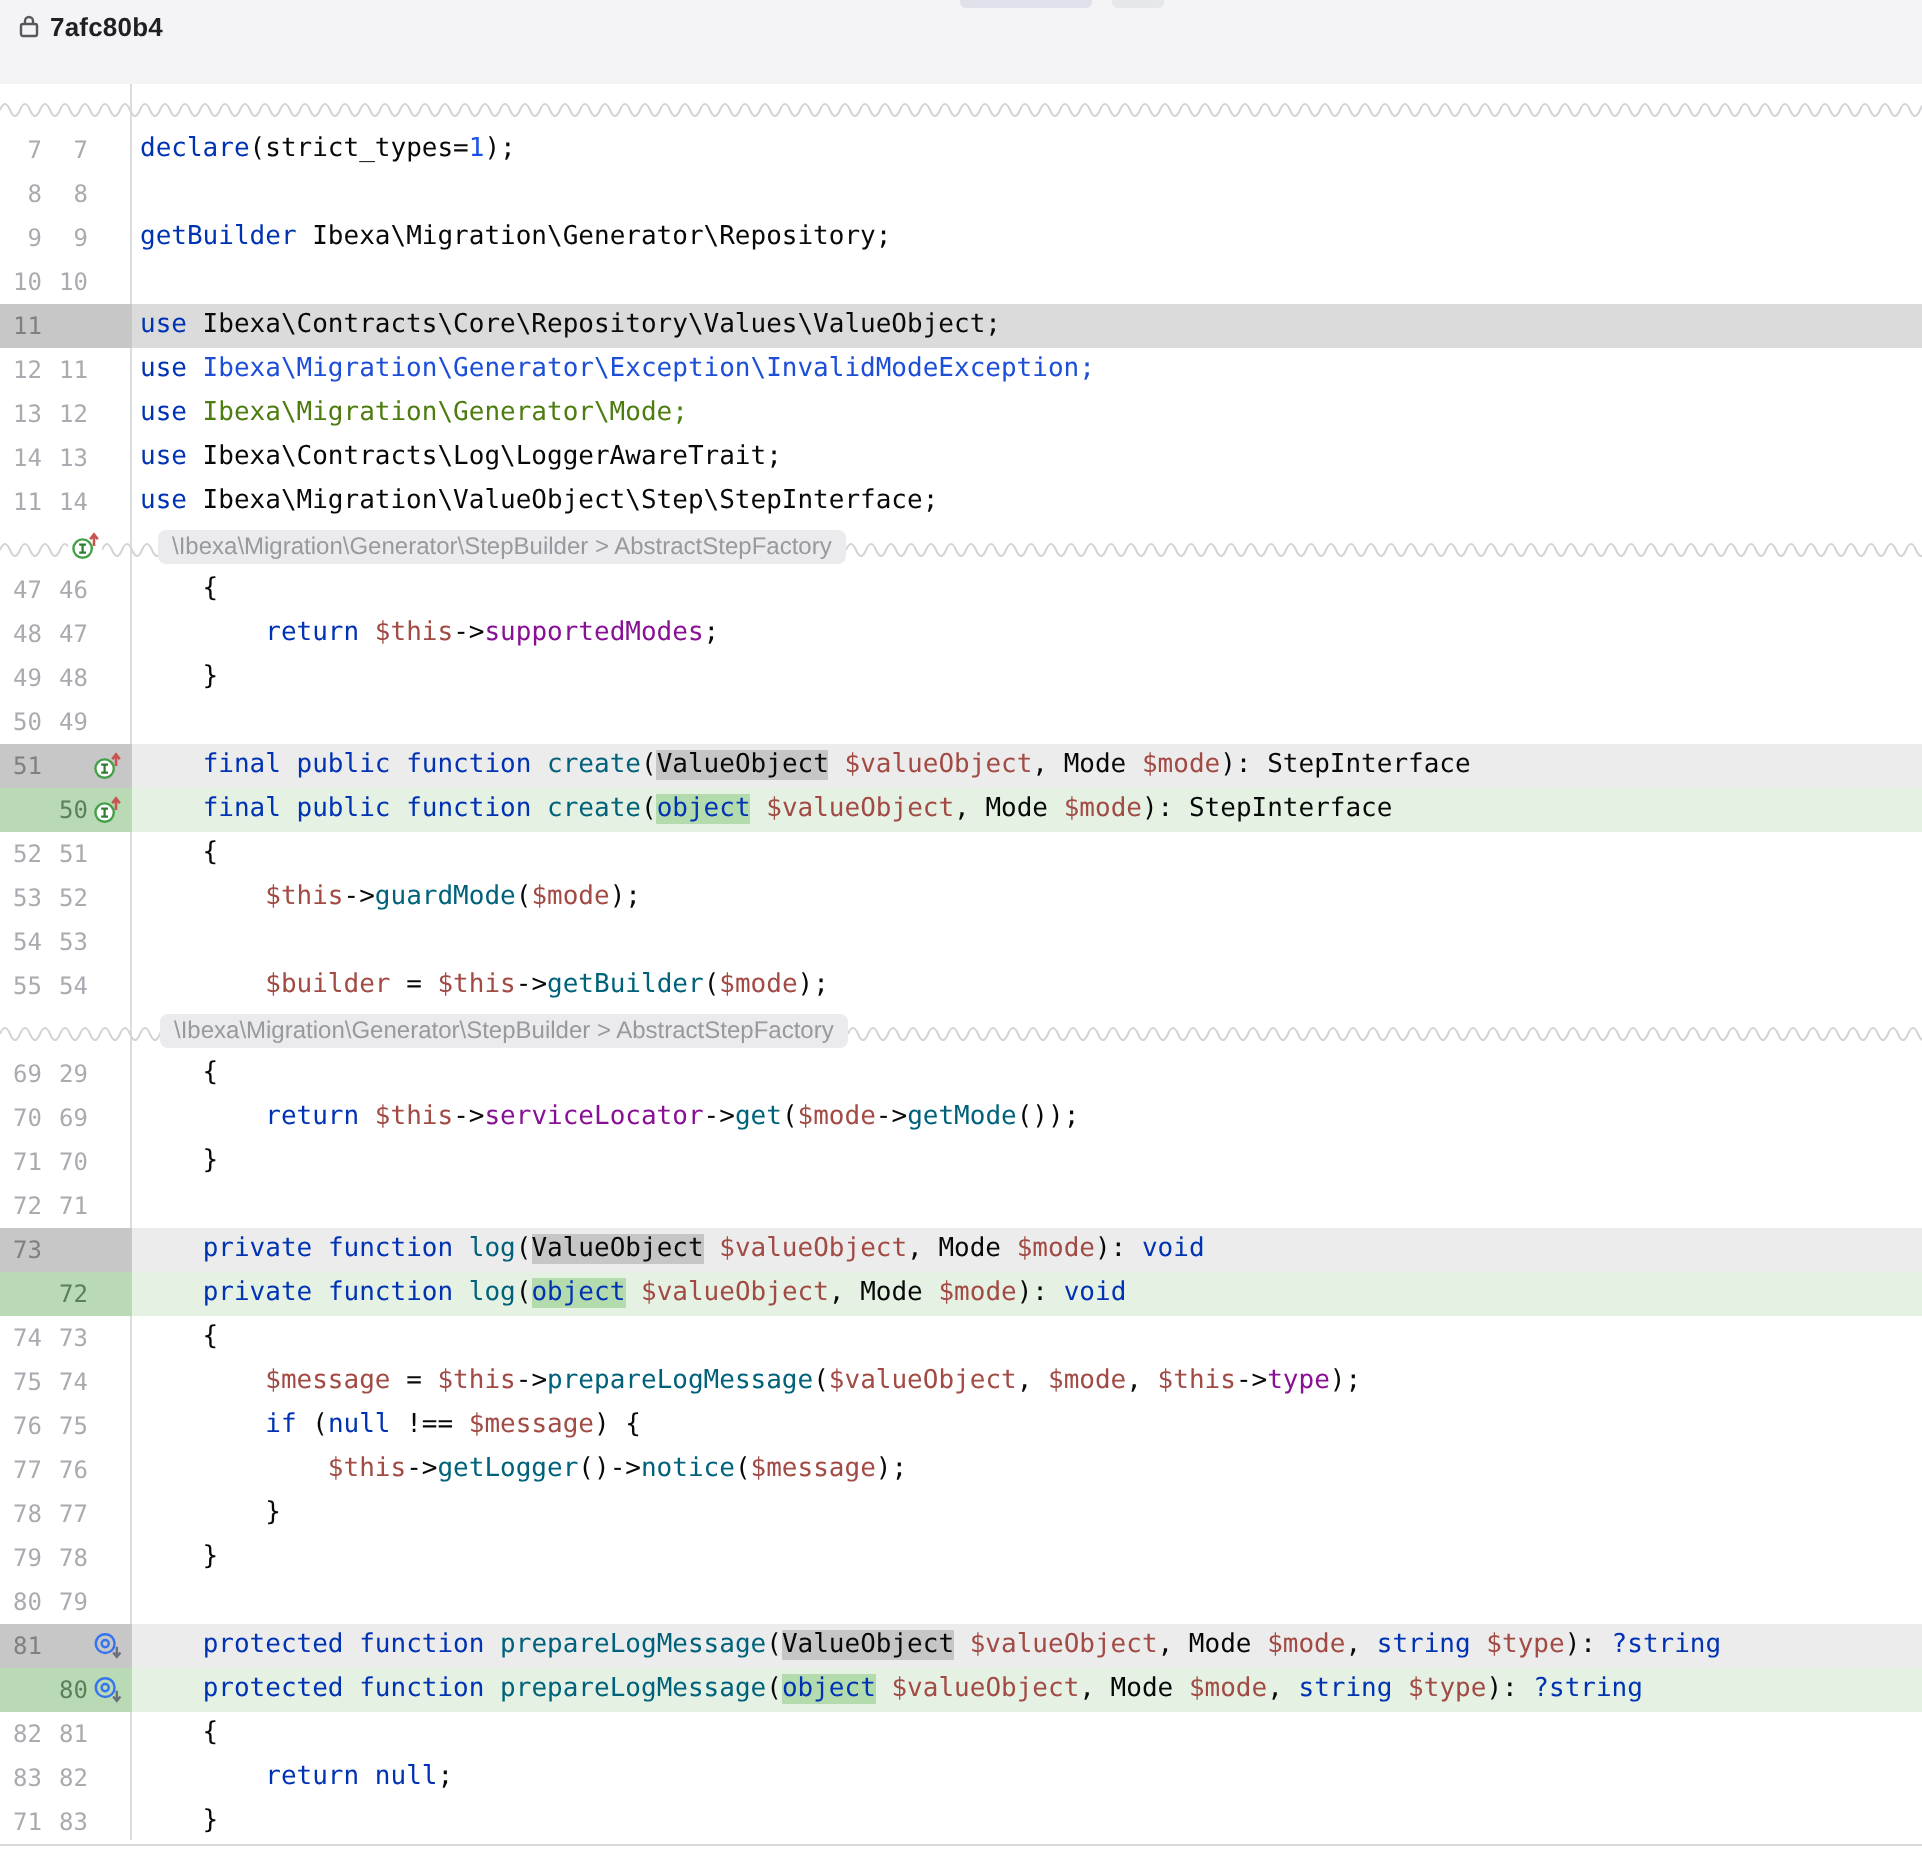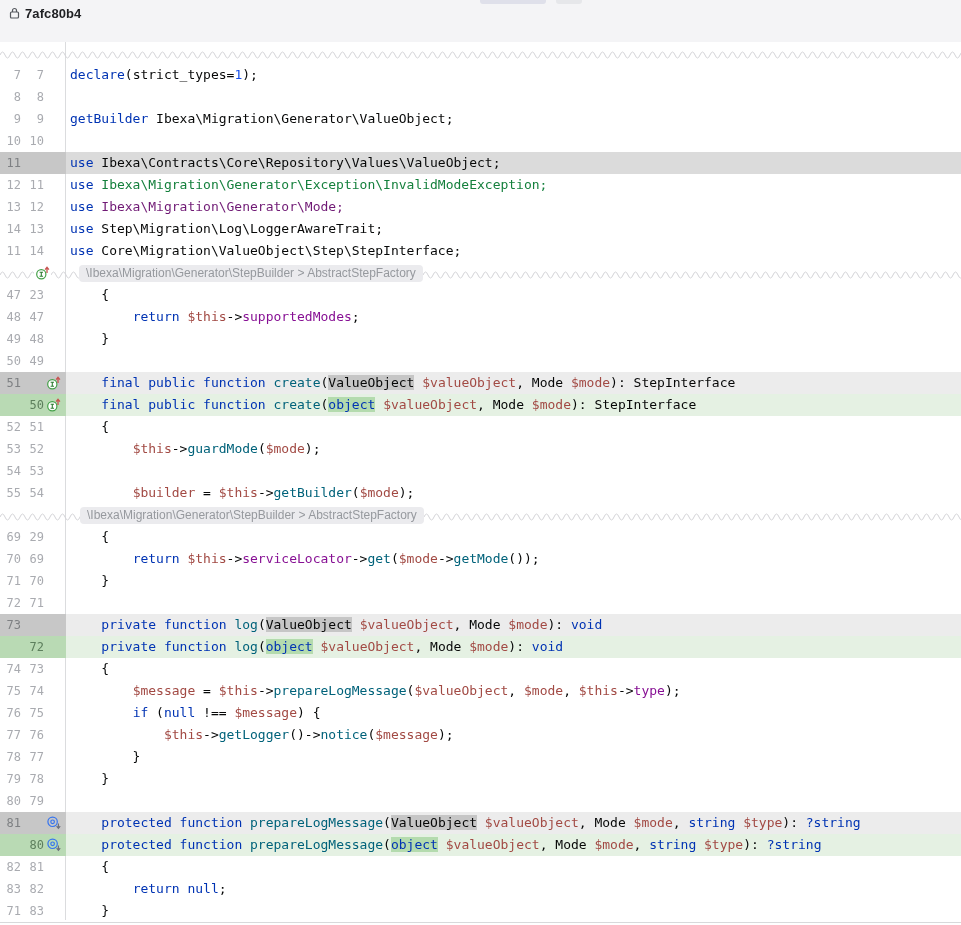--- a/index.html
+++ b/index.html
@@ -55,39 +55,39 @@
 </div>
 
 <div class="code-area">
   <div class="vline"></div>
   <div id="rows">
       <div class="row wavefull"><div class="wavebox" style="flex: 0 0 961px; width: 961px;"><svg width="961" height="12">
             <path d="M0 8q2.5 -6 5 0q2.5 6 5 0q2.5 -6 5 0q2.5 6 5 0q2.5 -6 5 0q2.5 6 5 0q2.5 -6 5 0q2.5 6 5 0q2.5 -6 5 0q2.5 6 5 0q2.5 -6 5 0q2.5 6 5 0q2.5 -6 5 0q2.5 6 5 0q2.5 -6 5 0q2.5 6 5 0q2.5 -6 5 0q2.5 6 5 0q2.5 -6 5 0q2.5 6 5 0q2.5 -6 5 0q2.5 6 5 0q2.5 -6 5 0q2.5 6 5 0q2.5 -6 5 0q2.5 6 5 0q2.5 -6 5 0q2.5 6 5 0q2.5 -6 5 0q2.5 6 5 0q2.5 -6 5 0q2.5 6 5 0q2.5 -6 5 0q2.5 6 5 0q2.5 -6 5 0q2.5 6 5 0q2.5 -6 5 0q2.5 6 5 0q2.5 -6 5 0q2.5 6 5 0q2.5 -6 5 0q2.5 6 5 0q2.5 -6 5 0q2.5 6 5 0q2.5 -6 5 0q2.5 6 5 0q2.5 -6 5 0q2.5 6 5 0q2.5 -6 5 0q2.5 6 5 0q2.5 -6 5 0q2.5 6 5 0q2.5 -6 5 0q2.5 6 5 0q2.5 -6 5 0q2.5 6 5 0q2.5 -6 5 0q2.5 6 5 0q2.5 -6 5 0q2.5 6 5 0q2.5 -6 5 0q2.5 6 5 0q2.5 -6 5 0q2.5 6 5 0q2.5 -6 5 0q2.5 6 5 0q2.5 -6 5 0q2.5 6 5 0q2.5 -6 5 0q2.5 6 5 0q2.5 -6 5 0q2.5 6 5 0q2.5 -6 5 0q2.5 6 5 0q2.5 -6 5 0q2.5 6 5 0q2.5 -6 5 0q2.5 6 5 0q2.5 -6 5 0q2.5 6 5 0q2.5 -6 5 0q2.5 6 5 0q2.5 -6 5 0q2.5 6 5 0q2.5 -6 5 0q2.5 6 5 0q2.5 -6 5 0q2.5 6 5 0q2.5 -6 5 0q2.5 6 5 0q2.5 -6 5 0q2.5 6 5 0q2.5 -6 5 0q2.5 6 5 0q2.5 -6 5 0q2.5 6 5 0q2.5 -6 5 0q2.5 6 5 0q2.5 -6 5 0q2.5 6 5 0q2.5 -6 5 0q2.5 6 5 0q2.5 -6 5 0q2.5 6 5 0q2.5 -6 5 0q2.5 6 5 0q2.5 -6 5 0q2.5 6 5 0q2.5 -6 5 0q2.5 6 5 0q2.5 -6 5 0q2.5 6 5 0q2.5 -6 5 0q2.5 6 5 0q2.5 -6 5 0q2.5 6 5 0q2.5 -6 5 0q2.5 6 5 0q2.5 -6 5 0q2.5 6 5 0q2.5 -6 5 0q2.5 6 5 0q2.5 -6 5 0q2.5 6 5 0q2.5 -6 5 0q2.5 6 5 0q2.5 -6 5 0q2.5 6 5 0q2.5 -6 5 0q2.5 6 5 0q2.5 -6 5 0q2.5 6 5 0q2.5 -6 5 0q2.5 6 5 0q2.5 -6 5 0q2.5 6 5 0q2.5 -6 5 0q2.5 6 5 0q2.5 -6 5 0q2.5 6 5 0q2.5 -6 5 0q2.5 6 5 0q2.5 -6 5 0q2.5 6 5 0q2.5 -6 5 0q2.5 6 5 0q2.5 -6 5 0q2.5 6 5 0q2.5 -6 5 0q2.5 6 5 0q2.5 -6 5 0q2.5 6 5 0q2.5 -6 5 0q2.5 6 5 0q2.5 -6 5 0q2.5 6 5 0q2.5 -6 5 0q2.5 6 5 0q2.5 -6 5 0q2.5 6 5 0q2.5 -6 5 0q2.5 6 5 0q2.5 -6 5 0q2.5 6 5 0q2.5 -6 5 0q2.5 6 5 0q2.5 -6 5 0q2.5 6 5 0q2.5 -6 5 0q2.5 6 5 0q2.5 -6 5 0q2.5 6 5 0q2.5 -6 5 0q2.5 6 5 0q2.5 -6 5 0q2.5 6 5 0q2.5 -6 5 0q2.5 6 5 0q2.5 -6 5 0q2.5 6 5 0q2.5 -6 5 0q2.5 6 5 0q2.5 -6 5 0q2.5 6 5 0q2.5 -6 5 0q2.5 6 5 0q2.5 -6 5 0q2.5 6 5 0q2.5 -6 5 0q2.5 6 5 0q2.5 -6 5 0q2.5 6 5 0q2.5 -6 5 0q2.5 6 5 0q2.5 -6 5 0q2.5 6 5 0" fill="none" stroke="#d4d4d8" stroke-width="1"></path>
           </svg></div></div>
       <div class="row"><div class="gutter"><span class="num old">7</span><span class="num new">7</span><span class="iconslot"></span></div><span class="codetext"><span style="color: rgb(0, 51, 179);">declare</span><span style="color: rgb(7, 8, 8);">(</span><span style="color: rgb(7, 8, 8);">strict_types=</span><span style="color: rgb(23, 80, 235);">1</span><span style="color: rgb(7, 8, 8);">);</span></span></div>
       <div class="row"><div class="gutter"><span class="num old">8</span><span class="num new">8</span><span class="iconslot"></span></div><span class="codetext"></span></div>
-      <div class="row"><div class="gutter"><span class="num old">9</span><span class="num new">9</span><span class="iconslot"></span></div><span class="codetext"><span style="color: rgb(0, 51, 179);">getBuilder</span><span style="color: rgb(7, 8, 8);"> Ibexa\Migration\Generator\ValueObject;</span></span></div>
+      <div class="row"><div class="gutter"><span class="num old">9</span><span class="num new">9</span><span class="iconslot"></span></div><span class="codetext"><span style="color: rgb(0, 51, 179);">getBuilder</span><span style="color: rgb(7, 8, 8);"> Ibexa\Migration\Generator\Repository;</span></span></div>
       <div class="row"><div class="gutter"><span class="num old">10</span><span class="num new">10</span><span class="iconslot"></span></div><span class="codetext"></span></div>
       <div class="row delfull"><div class="gutter"><span class="num old">11</span><span class="num new"></span><span class="iconslot"></span></div><span class="codetext"><span style="color: rgb(0, 51, 179);">use</span><span style="color: rgb(7, 8, 8);"> Ibexa\Contracts\Core\Repository\Values\ValueObject;</span></span></div>
-      <div class="row"><div class="gutter"><span class="num old">12</span><span class="num new">11</span><span class="iconslot"></span></div><span class="codetext"><span style="color: rgb(0, 51, 179);">use</span><span style="color: #15803d;"> Ibexa\Migration\Generator\Exception\InvalidModeException;</span></span></div>
-      <div class="row"><div class="gutter"><span class="num old">13</span><span class="num new">12</span><span class="iconslot"></span></div><span class="codetext"><span style="color: rgb(0, 51, 179);">use</span><span style="color: #701a75;"> Ibexa\Migration\Generator\Mode;</span></span></div>
-      <div class="row"><div class="gutter"><span class="num old">14</span><span class="num new">13</span><span class="iconslot"></span></div><span class="codetext"><span style="color: rgb(0, 51, 179);">use</span><span style="color: rgb(7, 8, 8);"> Step\Migration\Log\LoggerAwareTrait;</span></span></div>
-      <div class="row"><div class="gutter"><span class="num old">11</span><span class="num new">14</span><span class="iconslot"></span></div><span class="codetext"><span style="color: rgb(0, 51, 179);">use</span><span style="color: rgb(7, 8, 8);"> Core\Migration\ValueObject\Step\StepInterface;</span></span></div>
+      <div class="row"><div class="gutter"><span class="num old">12</span><span class="num new">11</span><span class="iconslot"></span></div><span class="codetext"><span style="color: rgb(0, 51, 179);">use</span><span style="color: #1d4ed8;"> Ibexa\Migration\Generator\Exception\InvalidModeException;</span></span></div>
+      <div class="row"><div class="gutter"><span class="num old">13</span><span class="num new">12</span><span class="iconslot"></span></div><span class="codetext"><span style="color: rgb(0, 51, 179);">use</span><span style="color: #4d7c0f;"> Ibexa\Migration\Generator\Mode;</span></span></div>
+      <div class="row"><div class="gutter"><span class="num old">14</span><span class="num new">13</span><span class="iconslot"></span></div><span class="codetext"><span style="color: rgb(0, 51, 179);">use</span><span style="color: rgb(7, 8, 8);"> Ibexa\Contracts\Log\LoggerAwareTrait;</span></span></div>
+      <div class="row"><div class="gutter"><span class="num old">11</span><span class="num new">14</span><span class="iconslot"></span></div><span class="codetext"><span style="color: rgb(0, 51, 179);">use</span><span style="color: rgb(7, 8, 8);"> Ibexa\Migration\ValueObject\Step\StepInterface;</span></span></div>
       <div class="row sep"><div class="wavebox" style="flex: 0 0 34px; width: 34px;"><svg width="34" height="12">
             <path d="M0 8q2.5 -6 5 0q2.5 6 5 0q2.5 -6 5 0q2.5 6 5 0q2.5 -6 5 0q2.5 6 5 0q2.5 -6 5 0q2.5 6 5 0q2.5 -6 5 0q2.5 6 5 0" fill="none" stroke="#d4d4d8" stroke-width="1"></path>
           </svg></div><span class="iconslot"><svg width="16" height="16" viewBox="0 0 16 16">
             <circle cx="6.3" cy="9.3" r="4.6" fill="#ffffff" stroke="#43a047" stroke-width="1.2"></circle>
             <path d="M4.6 7.3h3.4M6.3 7.3v4M4.6 11.3h3.4" stroke="#2e7d32" stroke-width="1.1" fill="none"></path>
             <path d="M12 8V2.6M10.1 4.6L12 2.2l1.9 2.4" stroke="#c75450" stroke-width="1.3" fill="none"></path>
           </svg></span><div class="wavebox" style="flex: 0 0 28px; width: 28px;"><svg width="28" height="12">
             <path d="M0 8q2.5 -6 5 0q2.5 6 5 0q2.5 -6 5 0q2.5 6 5 0q2.5 -6 5 0q2.5 6 5 0q2.5 -6 5 0q2.5 6 5 0" fill="none" stroke="#d4d4d8" stroke-width="1"></path>
           </svg></div><span class="pill">\Ibexa\Migration\Generator\StepBuilder &gt; AbstractStepFactory</span><div class="wavebox" style="flex: 1 1 auto; width: auto;"><svg width="980" height="12">
             <path d="M0 8q2.5 -6 5 0q2.5 6 5 0q2.5 -6 5 0q2.5 6 5 0q2.5 -6 5 0q2.5 6 5 0q2.5 -6 5 0q2.5 6 5 0q2.5 -6 5 0q2.5 6 5 0q2.5 -6 5 0q2.5 6 5 0q2.5 -6 5 0q2.5 6 5 0q2.5 -6 5 0q2.5 6 5 0q2.5 -6 5 0q2.5 6 5 0q2.5 -6 5 0q2.5 6 5 0q2.5 -6 5 0q2.5 6 5 0q2.5 -6 5 0q2.5 6 5 0q2.5 -6 5 0q2.5 6 5 0q2.5 -6 5 0q2.5 6 5 0q2.5 -6 5 0q2.5 6 5 0q2.5 -6 5 0q2.5 6 5 0q2.5 -6 5 0q2.5 6 5 0q2.5 -6 5 0q2.5 6 5 0q2.5 -6 5 0q2.5 6 5 0q2.5 -6 5 0q2.5 6 5 0q2.5 -6 5 0q2.5 6 5 0q2.5 -6 5 0q2.5 6 5 0q2.5 -6 5 0q2.5 6 5 0q2.5 -6 5 0q2.5 6 5 0q2.5 -6 5 0q2.5 6 5 0q2.5 -6 5 0q2.5 6 5 0q2.5 -6 5 0q2.5 6 5 0q2.5 -6 5 0q2.5 6 5 0q2.5 -6 5 0q2.5 6 5 0q2.5 -6 5 0q2.5 6 5 0q2.5 -6 5 0q2.5 6 5 0q2.5 -6 5 0q2.5 6 5 0q2.5 -6 5 0q2.5 6 5 0q2.5 -6 5 0q2.5 6 5 0q2.5 -6 5 0q2.5 6 5 0q2.5 -6 5 0q2.5 6 5 0q2.5 -6 5 0q2.5 6 5 0q2.5 -6 5 0q2.5 6 5 0q2.5 -6 5 0q2.5 6 5 0q2.5 -6 5 0q2.5 6 5 0q2.5 -6 5 0q2.5 6 5 0q2.5 -6 5 0q2.5 6 5 0q2.5 -6 5 0q2.5 6 5 0q2.5 -6 5 0q2.5 6 5 0q2.5 -6 5 0q2.5 6 5 0q2.5 -6 5 0q2.5 6 5 0q2.5 -6 5 0q2.5 6 5 0q2.5 -6 5 0q2.5 6 5 0q2.5 -6 5 0q2.5 6 5 0q2.5 -6 5 0q2.5 6 5 0q2.5 -6 5 0q2.5 6 5 0q2.5 -6 5 0q2.5 6 5 0q2.5 -6 5 0q2.5 6 5 0q2.5 -6 5 0q2.5 6 5 0q2.5 -6 5 0q2.5 6 5 0q2.5 -6 5 0q2.5 6 5 0q2.5 -6 5 0q2.5 6 5 0q2.5 -6 5 0q2.5 6 5 0q2.5 -6 5 0q2.5 6 5 0q2.5 -6 5 0q2.5 6 5 0q2.5 -6 5 0q2.5 6 5 0q2.5 -6 5 0q2.5 6 5 0q2.5 -6 5 0q2.5 6 5 0q2.5 -6 5 0q2.5 6 5 0q2.5 -6 5 0q2.5 6 5 0q2.5 -6 5 0q2.5 6 5 0q2.5 -6 5 0q2.5 6 5 0q2.5 -6 5 0q2.5 6 5 0q2.5 -6 5 0q2.5 6 5 0q2.5 -6 5 0q2.5 6 5 0q2.5 -6 5 0q2.5 6 5 0q2.5 -6 5 0q2.5 6 5 0q2.5 -6 5 0q2.5 6 5 0q2.5 -6 5 0q2.5 6 5 0q2.5 -6 5 0q2.5 6 5 0q2.5 -6 5 0q2.5 6 5 0q2.5 -6 5 0q2.5 6 5 0q2.5 -6 5 0q2.5 6 5 0q2.5 -6 5 0q2.5 6 5 0q2.5 -6 5 0q2.5 6 5 0q2.5 -6 5 0q2.5 6 5 0q2.5 -6 5 0q2.5 6 5 0q2.5 -6 5 0q2.5 6 5 0q2.5 -6 5 0q2.5 6 5 0q2.5 -6 5 0q2.5 6 5 0q2.5 -6 5 0q2.5 6 5 0q2.5 -6 5 0q2.5 6 5 0q2.5 -6 5 0q2.5 6 5 0q2.5 -6 5 0q2.5 6 5 0q2.5 -6 5 0q2.5 6 5 0q2.5 -6 5 0q2.5 6 5 0q2.5 -6 5 0q2.5 6 5 0q2.5 -6 5 0q2.5 6 5 0q2.5 -6 5 0q2.5 6 5 0q2.5 -6 5 0q2.5 6 5 0q2.5 -6 5 0q2.5 6 5 0q2.5 -6 5 0q2.5 6 5 0q2.5 -6 5 0q2.5 6 5 0q2.5 -6 5 0q2.5 6 5 0" fill="none" stroke="#d4d4d8" stroke-width="1"></path>
           </svg></div></div>
-      <div class="row"><div class="gutter"><span class="num old">47</span><span class="num new">23</span><span class="iconslot"></span></div><span class="codetext"><span style="color: rgb(7, 8, 8);">    {</span></span></div>
+      <div class="row"><div class="gutter"><span class="num old">47</span><span class="num new">46</span><span class="iconslot"></span></div><span class="codetext"><span style="color: rgb(7, 8, 8);">    {</span></span></div>
       <div class="row"><div class="gutter"><span class="num old">48</span><span class="num new">47</span><span class="iconslot"></span></div><span class="codetext"><span style="color: rgb(7, 8, 8);">        </span><span style="color: rgb(0, 51, 179);">return</span><span style="color: rgb(7, 8, 8);"> </span><span style="color: rgb(162, 74, 68);">$this</span><span style="color: rgb(7, 8, 8);">-&gt;</span><span style="color: rgb(135, 16, 148);">supportedModes</span><span style="color: rgb(7, 8, 8);">;</span></span></div>
       <div class="row"><div class="gutter"><span class="num old">49</span><span class="num new">48</span><span class="iconslot"></span></div><span class="codetext"><span style="color: rgb(7, 8, 8);">    }</span></span></div>
       <div class="row"><div class="gutter"><span class="num old">50</span><span class="num new">49</span><span class="iconslot"></span></div><span class="codetext"></span></div>
       <div class="row del"><div class="gutter"><span class="num old">51</span><span class="num new"></span><span class="iconslot"><svg width="16" height="16" viewBox="0 0 16 16">
               <circle cx="6.3" cy="9.3" r="4.6" fill="#ffffff" stroke="#43a047" stroke-width="1.2"></circle>
               <path d="M4.6 7.3h3.4M6.3 7.3v4M4.6 11.3h3.4" stroke="#2e7d32" stroke-width="1.1" fill="none"></path>
               <path d="M12 8V2.6M10.1 4.6L12 2.2l1.9 2.4" stroke="#c75450" stroke-width="1.3" fill="none"></path>
             </svg></span></div><span class="codetext"><span style="color: rgb(7, 8, 8);">    </span><span style="color: rgb(0, 51, 179);">final</span><span style="color: rgb(7, 8, 8);"> </span><span style="color: rgb(0, 51, 179);">public</span><span style="color: rgb(7, 8, 8);"> </span><span style="color: rgb(0, 51, 179);">function</span><span style="color: rgb(7, 8, 8);"> </span><span style="color: rgb(0, 98, 122);">create</span><span style="color: rgb(7, 8, 8);">(</span><span class="hl-del" style="color: rgb(7, 8, 8);">ValueObject</span><span style="color: rgb(7, 8, 8);"> </span><span style="color: rgb(162, 74, 68);">$valueObject</span><span style="color: rgb(7, 8, 8);">, </span><span style="color: rgb(7, 8, 8);">Mode </span><span style="color: rgb(162, 74, 68);">$mode</span><span style="color: rgb(7, 8, 8);">): StepInterface</span></span></div>
       <div class="row add"><div class="gutter"><span class="num old"></span><span class="num new">50</span><span class="iconslot"><svg width="16" height="16" viewBox="0 0 16 16">
               <circle cx="6.3" cy="9.3" r="4.6" fill="#ffffff" stroke="#43a047" stroke-width="1.2"></circle>

